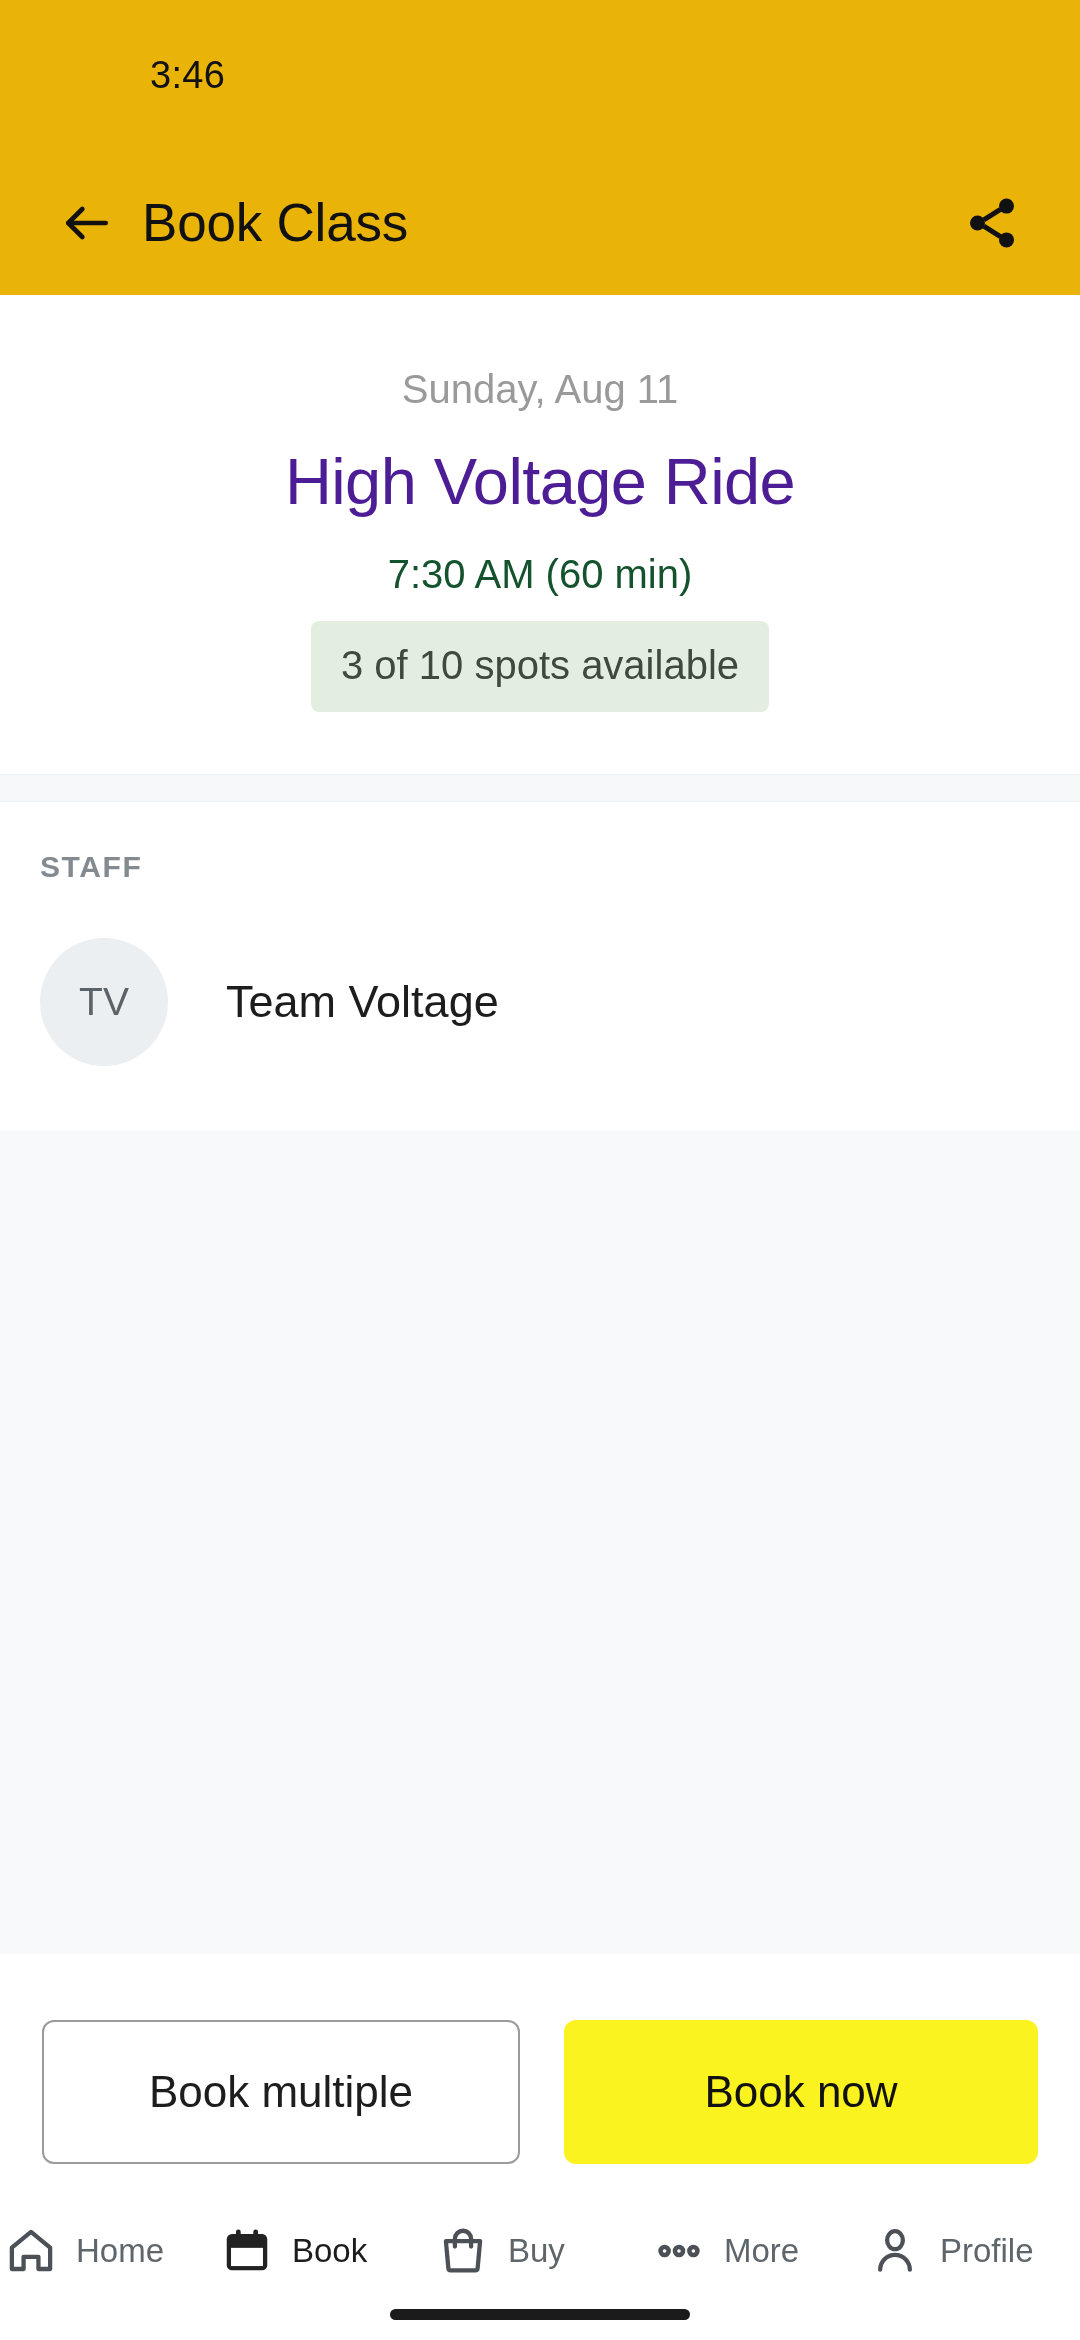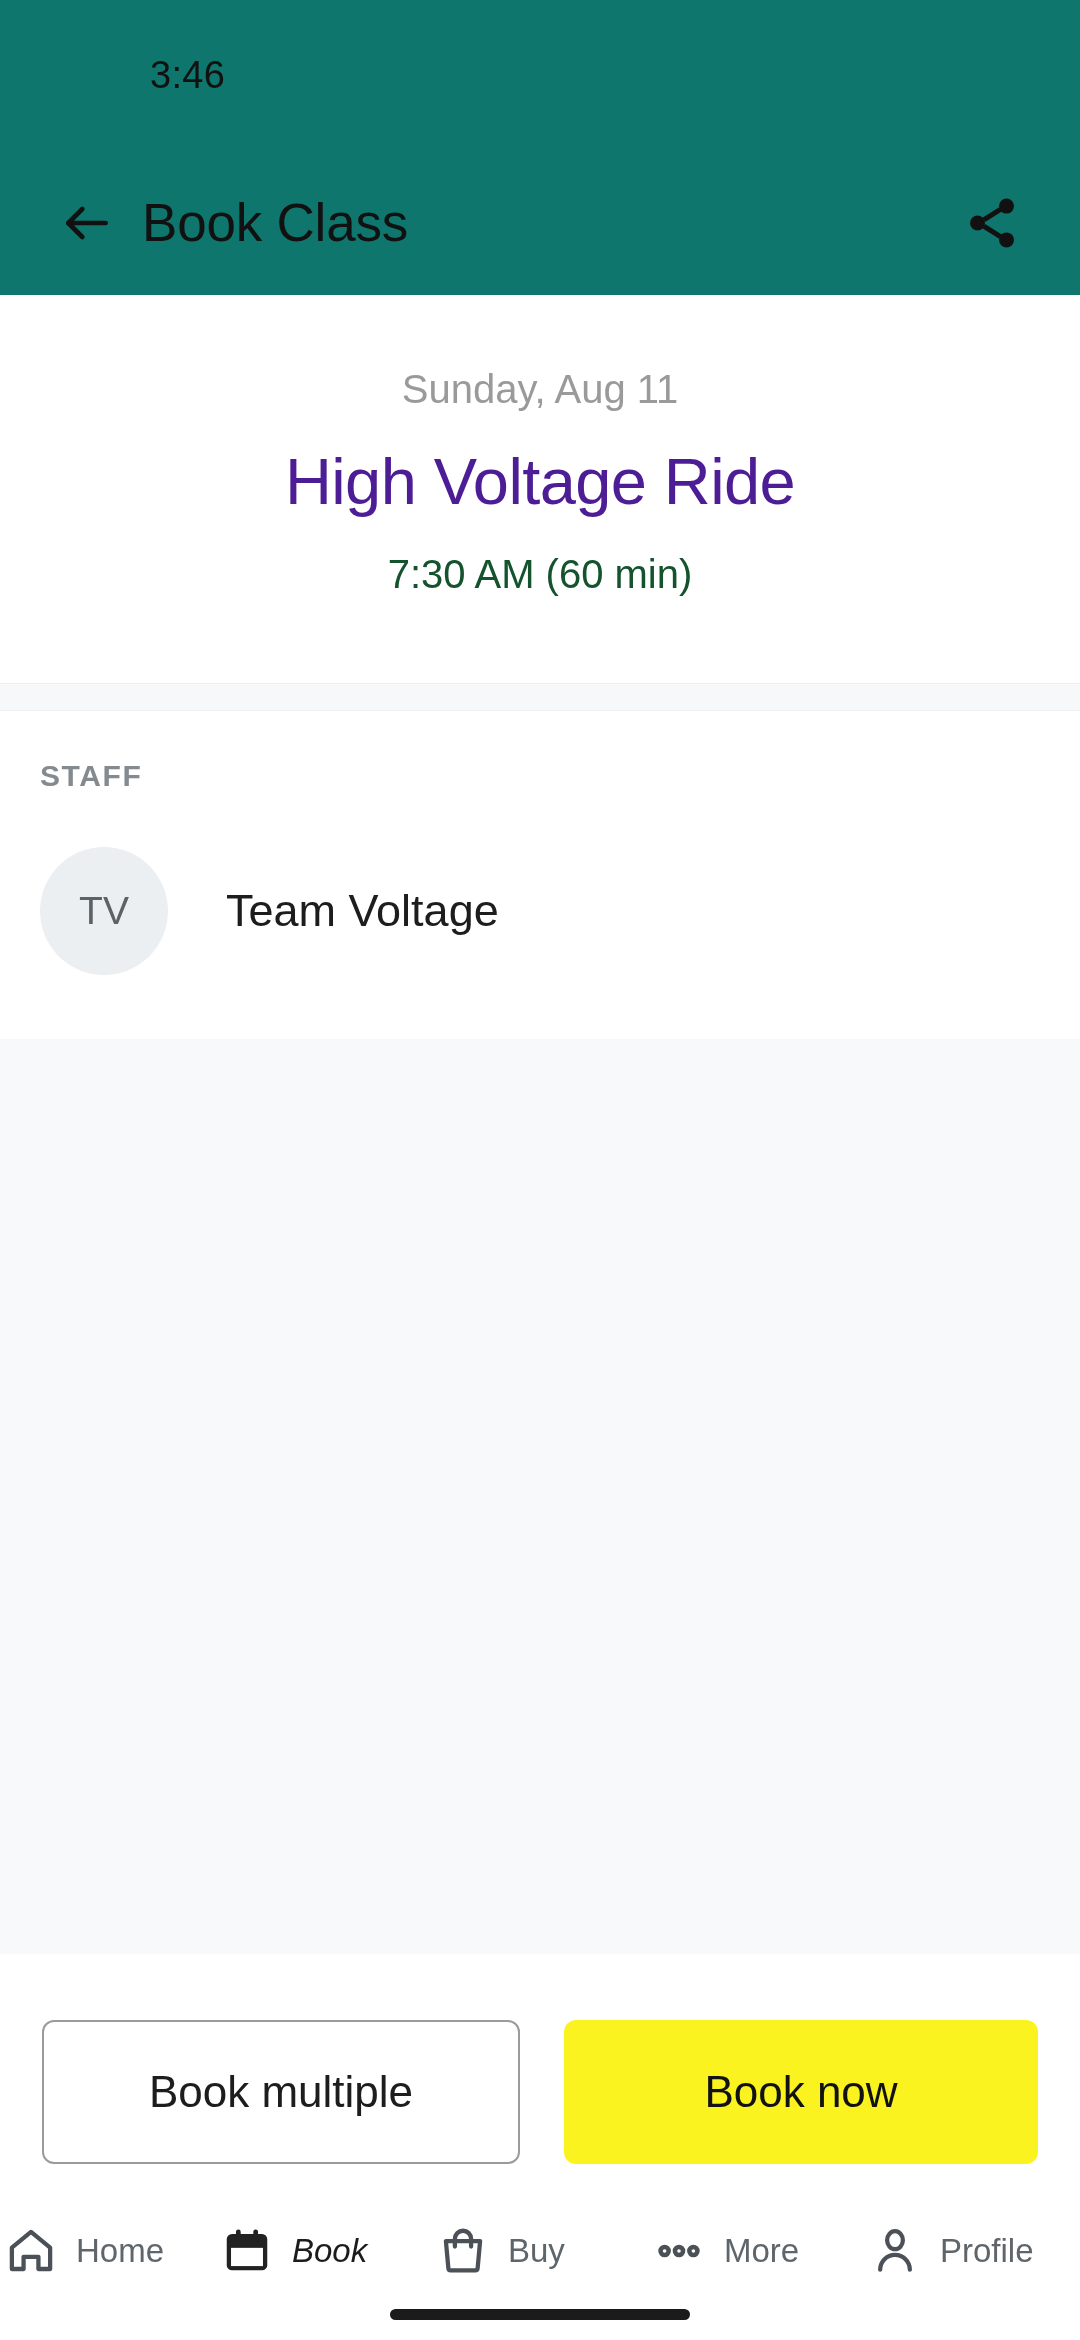--- a/index.html
+++ b/index.html
@@ -5,21 +5,21 @@
   * { margin:0; padding:0; box-sizing:border-box; }
   html, body {
     width:1080px; height:2340px;
     background:#ffffff;
     font-family:"Liberation Sans", sans-serif;
     -webkit-font-smoothing:antialiased;
   }
   .screen { position:relative; width:1080px; height:2340px; overflow:hidden; background:#fff; display:flex; flex-direction:column; }
 
   
-  .yellow-zone { background:#0f766e; flex:0 0 auto; }
+  .yellow-zone { background:#eab308; flex:0 0 auto; }
   .status-bar { height:150px; display:flex; align-items:center; padding:0 0 0 150px; }
   .status-time { font-size:38px; color:#111; letter-spacing:.3px; }
 
   .app-bar { height:145px; display:flex; align-items:center; padding:0 48px 0 50px; }
   .back-btn { width:74px; height:74px; display:flex; align-items:center; justify-content:center; flex:0 0 auto; }
   .app-title { font-size:53px; color:#111; margin-left:18px; flex:1 1 auto; letter-spacing:-.2px; }
   .share-btn { width:80px; height:80px; display:flex; align-items:center; justify-content:center; flex:0 0 auto; }
 
   
   .class-block { background:#fff; padding:72px 40px 62px; text-align:center; flex:0 0 auto; }
@@ -52,21 +52,21 @@
   .action-bar { background:#fff; padding:66px 42px 42px; display:flex; gap:44px; flex:0 0 auto; }
   .btn { height:144px; border-radius:12px; display:flex; align-items:center; justify-content:center; font-size:44px; flex:1 1 0; }
   .btn-secondary { background:#fff; border:2px solid #9b9b9b; color:#1d1d1d; }
   .btn-primary { background:#fbf320; border:none; color:#121212; }
 
   
   .bottom-nav { background:#fff; display:flex; flex:0 0 auto; padding:14px 0 6px; }
   .nav-item { flex:1 1 0; display:flex; flex-direction:row; align-items:center; gap:14px; }
   .nav-icon { width:62px; height:62px; display:flex; align-items:center; justify-content:center; }
   .nav-label { font-size:33px; color:#5e666c; }
-  .nav-item.active .nav-label { color:#1c1c1c;font-style:italic; }
+  .nav-item.active .nav-label { color:#1c1c1c; }
 
   .home-indicator-wrap { height:52px; display:flex; align-items:center; justify-content:center; background:#fff; flex:0 0 auto; }
   .home-indicator { width:300px; height:11px; border-radius:6px; background:#1b1b1b; }
 </style>
 </head>
 <body>
 
 <div class="screen">
 
   <div class="yellow-zone">
@@ -91,20 +91,21 @@
           <line x1="8.6" y1="13.3" x2="15.5" y2="17.6" stroke="#111" stroke-width="2.1"></line>
         </svg>
       </div>
     </div>
   </div>
 
   <div class="class-block">
     <div class="class-date">Sunday, Aug 11</div>
     <div class="class-name">High Voltage Ride</div>
     <div class="class-time">7:30 AM (60 min)</div>
+    <div class="spots-badge">3 of 10 spots available</div>
   </div>
 
   <div class="divider-band"></div>
 
   <div class="staff-section">
     <div class="section-label">STAFF</div>
     <div class="staff-row">
       <div class="avatar">TV</div>
       <div class="staff-name">Team Voltage</div>
     </div>

